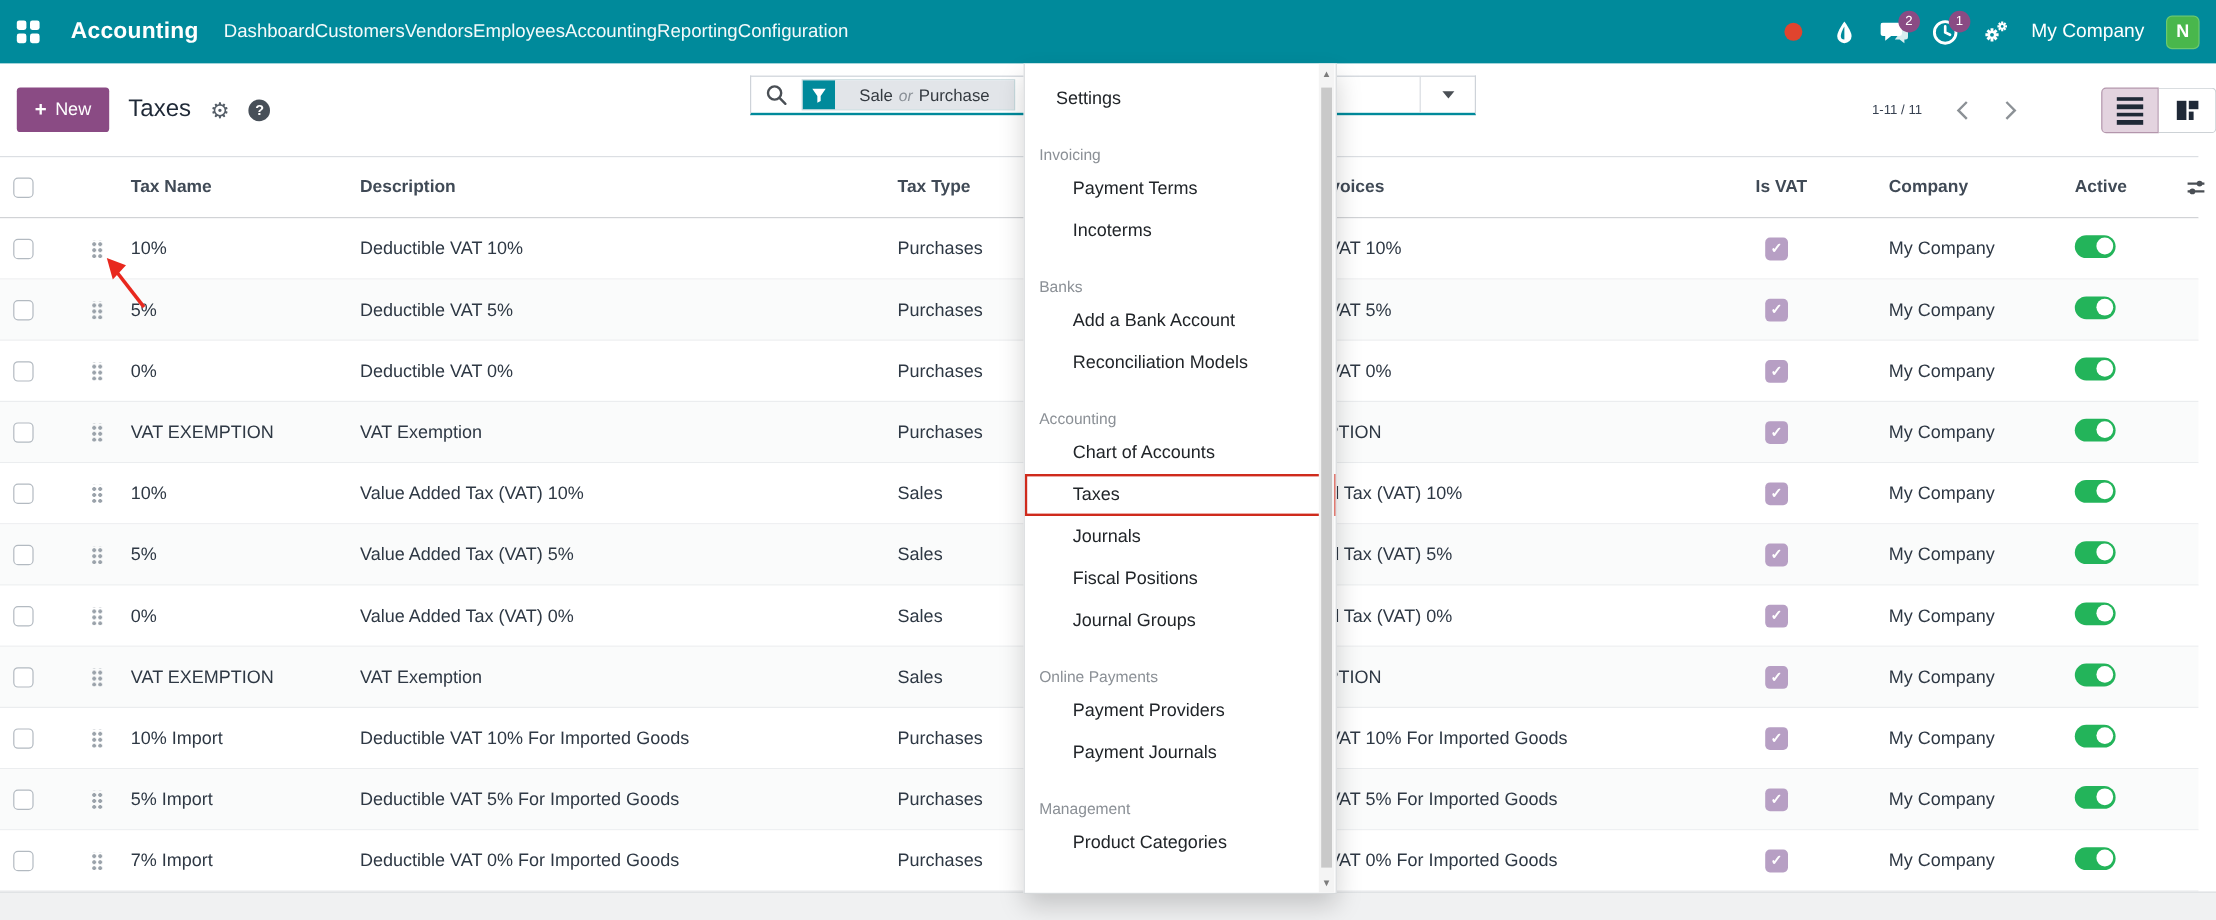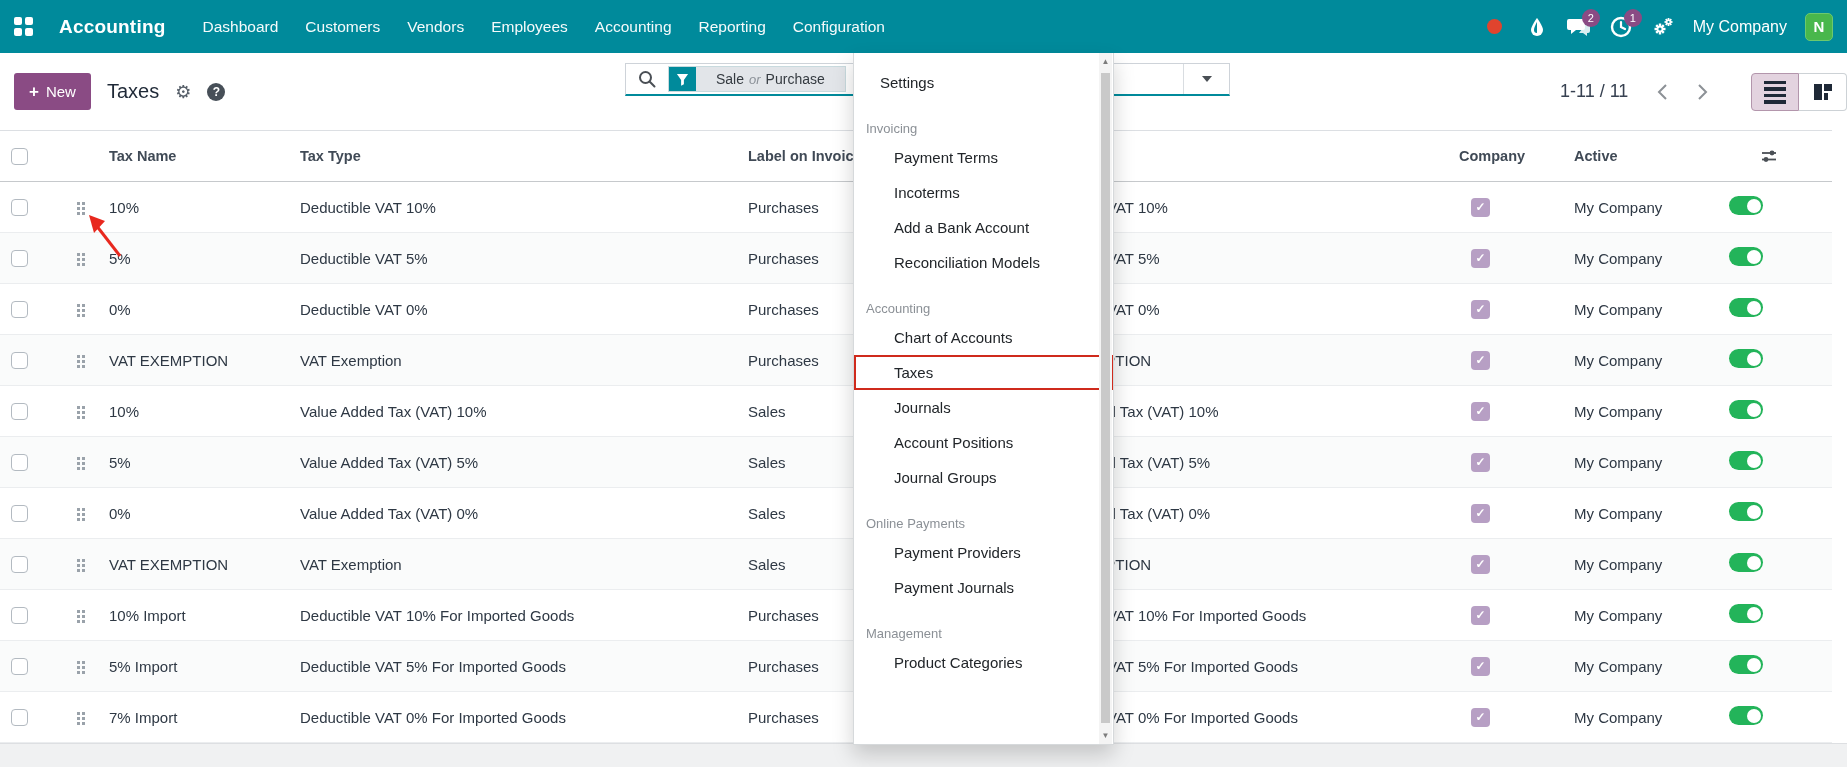--- a/index.html
+++ b/index.html
@@ -7,21 +7,21 @@
   body { font-family: "Liberation Sans", sans-serif; }
   #app { position:relative; width:1847px; height:767px; overflow:hidden; background:#fff; }
 
   
   .topbar { position:absolute; top:0; left:0; width:100%; height:53px; background:#008a9b;
             display:flex; align-items:center; padding:0 14px; color:#fff; }
   .apps-grid { width:19px; height:19px; display:grid; grid-template-columns:8px 8px; grid-template-rows:8px 8px;
                gap:3px; cursor:pointer; flex:0 0 auto; }
   .apps-grid span { background:#fff; border-radius:2px; }
   .brand { font-size:19px; font-weight:bold; margin-left:26px; letter-spacing:.2px; cursor:pointer; }
-  .nav { display:flex; align-items:center; gap:27px; margin-left:37px; }
+  .nav { display:flex; align-items:center; margin-left:21px; }
   .nav-item { font-size:15.5px; color:rgba(255,255,255,.96); cursor:pointer; white-space:nowrap; }
   .tb-right { margin-left:auto; display:flex; align-items:center; gap:18px; }
   .tb-ico { position:relative; display:flex; align-items:center; justify-content:center; width:24px; height:24px; cursor:pointer; }
   .record-dot { width:15px; height:15px; border-radius:50%; background:#e0442e; }
   .badge { position:absolute; top:-6px; right:-9px; min-width:18px; height:18px; border-radius:50%;
            background:#8a4b84; color:#fff; font-size:11px; display:flex; align-items:center; justify-content:center; }
   .company-name { font-size:16px; cursor:pointer; }
   .avatar { width:28px; height:28px; border-radius:5px; background:#49b74c; border:1px solid #6cc96e;
             color:#fff; font-size:15px; font-weight:bold; display:flex; align-items:center; justify-content:center; cursor:pointer; }
 
@@ -41,21 +41,21 @@
   .search-mag { margin-left:12px; flex:0 0 auto; }
   .facet { display:flex; align-items:stretch; height:26px; margin-left:12px; border:1px solid #c8dade; cursor:pointer; }
   .facet-ico { width:27px; background:#008a9b; display:flex; align-items:center; justify-content:center; }
   .facet-text { background:#e2e5e9; display:flex; align-items:center; gap:5px; padding:0 20px; font-size:14px; color:#343a40; }
   .facet-text .conn { font-style:italic; color:#8a9097; font-size:13px; }
   .search-caret { position:absolute; right:0; top:0; width:46px; height:100%; border-left:1px solid #d9dde1;
                   display:flex; align-items:center; justify-content:center; cursor:pointer; }
   .caret-down { width:0; height:0; border-left:5px solid transparent; border-right:5px solid transparent; border-top:6px solid #4a4f55; }
 
   .pager { position:absolute; left:1560px; top:0; height:77px; display:flex; align-items:center; }
-  .pager-value { font-size:18px; color:#374151; cursor:pointer; }
+  .pager-value { font-size:11px; color:#374151; cursor:pointer; }
   .pager-btn { width:40px; height:36px; background:transparent; border:none; display:flex; align-items:center; justify-content:center; cursor:pointer; }
   .pager-nav { display:flex; margin-left:14px; }
   .switcher { position:absolute; left:1751px; top:20px; display:flex; }
   .sw-btn { width:48px; height:38px; display:flex; align-items:center; justify-content:center; cursor:pointer;
             background:#fff; border:1px solid #cdd2d6; }
   .sw-btn.active { background:#e3d3df; border-color:#b396ac; }
   .sw-btn:first-child { border-radius:4px 0 0 4px; }
   .sw-btn:last-child { border-radius:0 4px 4px 0; border-left:none; }
   .list-glyph { display:flex; flex-direction:column; gap:3px; }
   .list-glyph span { width:22px; height:3.5px; background:#1f2937; }
@@ -242,20 +242,21 @@
   </div>
 
   <div class="table">
     <div class="thead">
       <div class="c-sel">
           <span class="cb"></span>
         </div>
       <div class="cell c-name">
           <span style="margin-left:43px">Tax Name</span>
         </div>
+      <div class="cell">Description</div>
       <div class="cell">Tax Type</div>
       <div class="cell">Label on Invoices</div>
       <div class="cell th-isvat">Is VAT</div>
       <div class="cell">Company</div>
       <div class="cell">Active</div>
       <div class="options-ico">
         <svg width="16" height="16" viewBox="0 0 16 16">
             <line x1="1" y1="5" x2="15" y2="5" stroke="#4a4f55" stroke-width="1.8"></line>
             <circle cx="11" cy="5" r="2.4" fill="#4a4f55"></circle>
             <line x1="1" y1="11.5" x2="15" y2="11.5" stroke="#4a4f55" stroke-width="1.8"></line>
@@ -475,27 +476,28 @@
 </div>
   </div>
   <div class="tfoot"></div>
 
   <div class="cfg-menu">
     <div id="menu-items">
         <div class="menu-item toplevel">Settings</div>
         <div class="menu-section">Invoicing</div>
         <div class="menu-item">Payment Terms</div>
         <div class="menu-item">Incoterms</div>
+        <div class="menu-section">Banks</div>
         <div class="menu-item">Add a Bank Account</div>
         <div class="menu-item">Reconciliation Models</div>
         <div class="menu-section">Accounting</div>
         <div class="menu-item">Chart of Accounts</div>
         <div class="menu-item highlighted">Taxes</div>
         <div class="menu-item">Journals</div>
-        <div class="menu-item">Account Positions</div>
+        <div class="menu-item">Fiscal Positions</div>
         <div class="menu-item">Journal Groups</div>
         <div class="menu-section">Online Payments</div>
         <div class="menu-item">Payment Providers</div>
         <div class="menu-item">Payment Journals</div>
         <div class="menu-section">Management</div>
         <div class="menu-item">Product Categories</div>
       </div>
     <div class="menu-scroll">
       <div class="scroll-arrow up">▲</div>
       <div class="thumb"></div>

